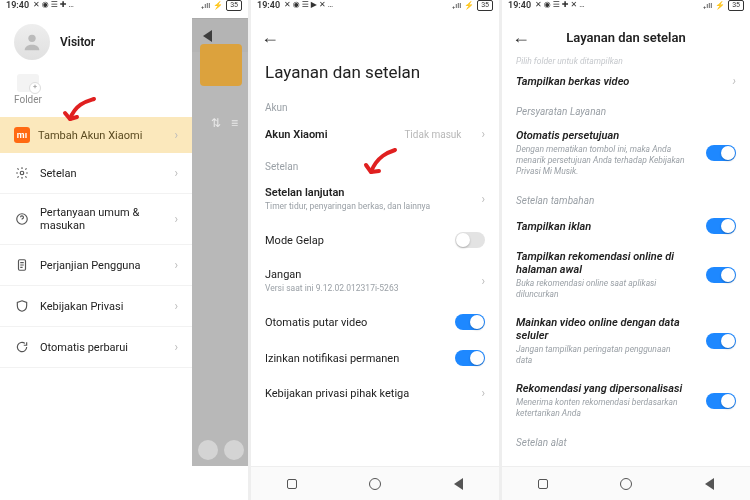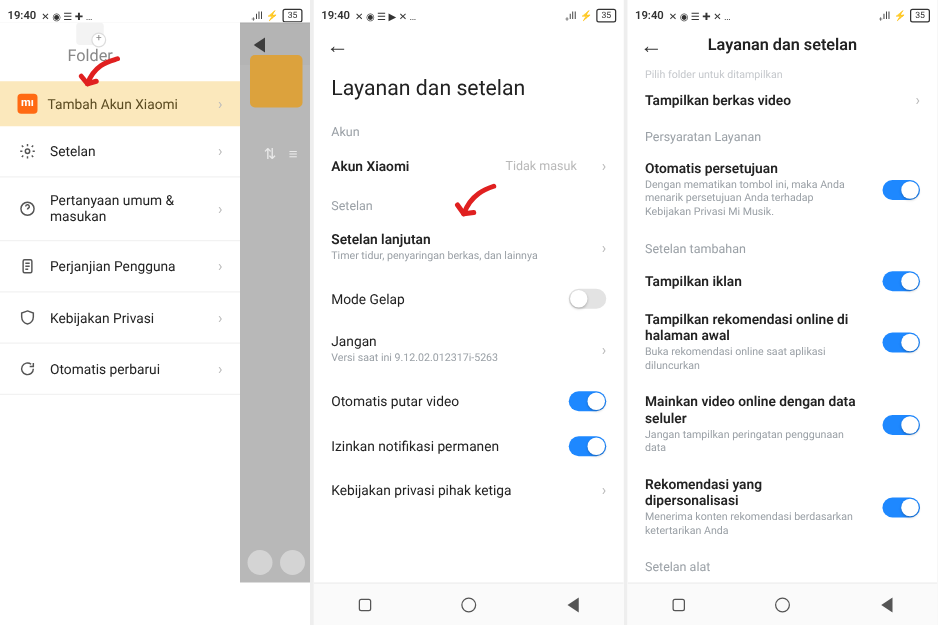--- a/index.html
+++ b/index.html
@@ -19,21 +19,21 @@
     height: 500px;
     background: #fff;
     position: relative;
     display: flex;
     flex-direction: column;
     overflow: hidden;
   }
   .statusbar {
     height: 18px;
     display: flex;
-    align-items: flex-end;
+    align-items: flex-start;
     padding: 0 6px;
     font-size: 9px;
     color: #333;
   }
   .statusbar .time { font-weight: 600; }
   .statusbar .sicons { margin-left: 4px; display: flex; gap: 2px; font-size: 8px; }
   .statusbar .right { margin-left: auto; display: flex; gap: 3px; align-items: center; font-size: 8px; }
   .battbox { border: 1px solid #333; border-radius: 2px; padding: 0 3px; font-size: 7px; line-height: 9px; }
   .profile {
     display: flex;
@@ -43,21 +43,21 @@
   }
   .avatar {
     width: 36px; height: 36px; border-radius: 50%;
     background: linear-gradient(#eee,#e0e0e0);
     display: flex; align-items: center; justify-content: center;
     color: #bbb;
   }
   .avatar svg { width: 22px; height: 22px; }
   .profile .name { font-weight: 600; font-size: 12px; }
   .folder-row {
-    display: flex; gap: 20px; padding: 0 14px 12px 14px; color: #888; font-size: 13px; margin-left: 40px;
+    display: flex; gap: 20px; padding: 0 14px 12px 14px; color: #888; font-size: 10px;
   }
   .folder-item { display: flex; flex-direction: column; align-items: center; gap: 2px; }
   .folder-item .fic { width: 22px; height: 18px; border-radius: 3px; background: #f3f3f3; position: relative; }
   .folder-item .fic.plus::after { content: "+"; position: absolute; bottom: -2px; right: -2px; background: #fff; border: 1px solid #ddd; color: #888; border-radius: 50%; width: 10px; height: 10px; font-size: 8px; line-height: 8px; text-align: center; }
 
   .accent-row {
     background: #fbe8bc;
     display: flex; align-items: center;
     padding: 10px 14px;
     gap: 8px;
@@ -156,21 +156,21 @@
     border-right: 9px solid #555;
   }
 
   
   .arrow {
     position: absolute; width: 40px; height: 40px; pointer-events: none;
     z-index: 50;
   }
   .arrow svg { width: 100%; height: 100%; }
 
-  .p3-scroll { flex: 1; overflow: hidden; }
+  .p3-scroll { flex: 1; overflow: hidden; font-style: italic; }
   .p3-cut-top { color: #c5c8cc; font-size: 8.5px; padding: 0 14px; }
   .p3 .row { padding: 8px 14px; }
 </style>
 </head>
 <body>
 
 <div class="phone">
   <div class="statusbar">
     <span class="time">19:40</span>
     <span class="sicons">✕ ◉ ☰ ✚ …</span>
@@ -187,20 +187,29 @@
         <span>⇅</span>
         <span>≡</span>
       </div>
     <div class="ctrls">
       <div class="cbtn"></div>
       <div class="cbtn"></div>
     </div>
   </div>
 
   <div class="p1-front">
+    <div class="profile">
+      <div class="avatar">
+        <svg viewBox="0 0 24 24" fill="currentColor">
+            <circle cx="12" cy="8" r="4"></circle>
+            <path d="M4 21c0-4 4-6 8-6s8 2 8 6"></path>
+          </svg>
+      </div>
+      <span class="name">Visitor</span>
+    </div>
     <div class="folder-row">
       <div class="folder-item">
         <div class="fic plus"></div>
         <span>Folder</span>
       </div>
     </div>
 
     <div class="accent-row">
       <span class="mi-badge">mı</span>
       <span>Tambah Akun Xiaomi</span>

